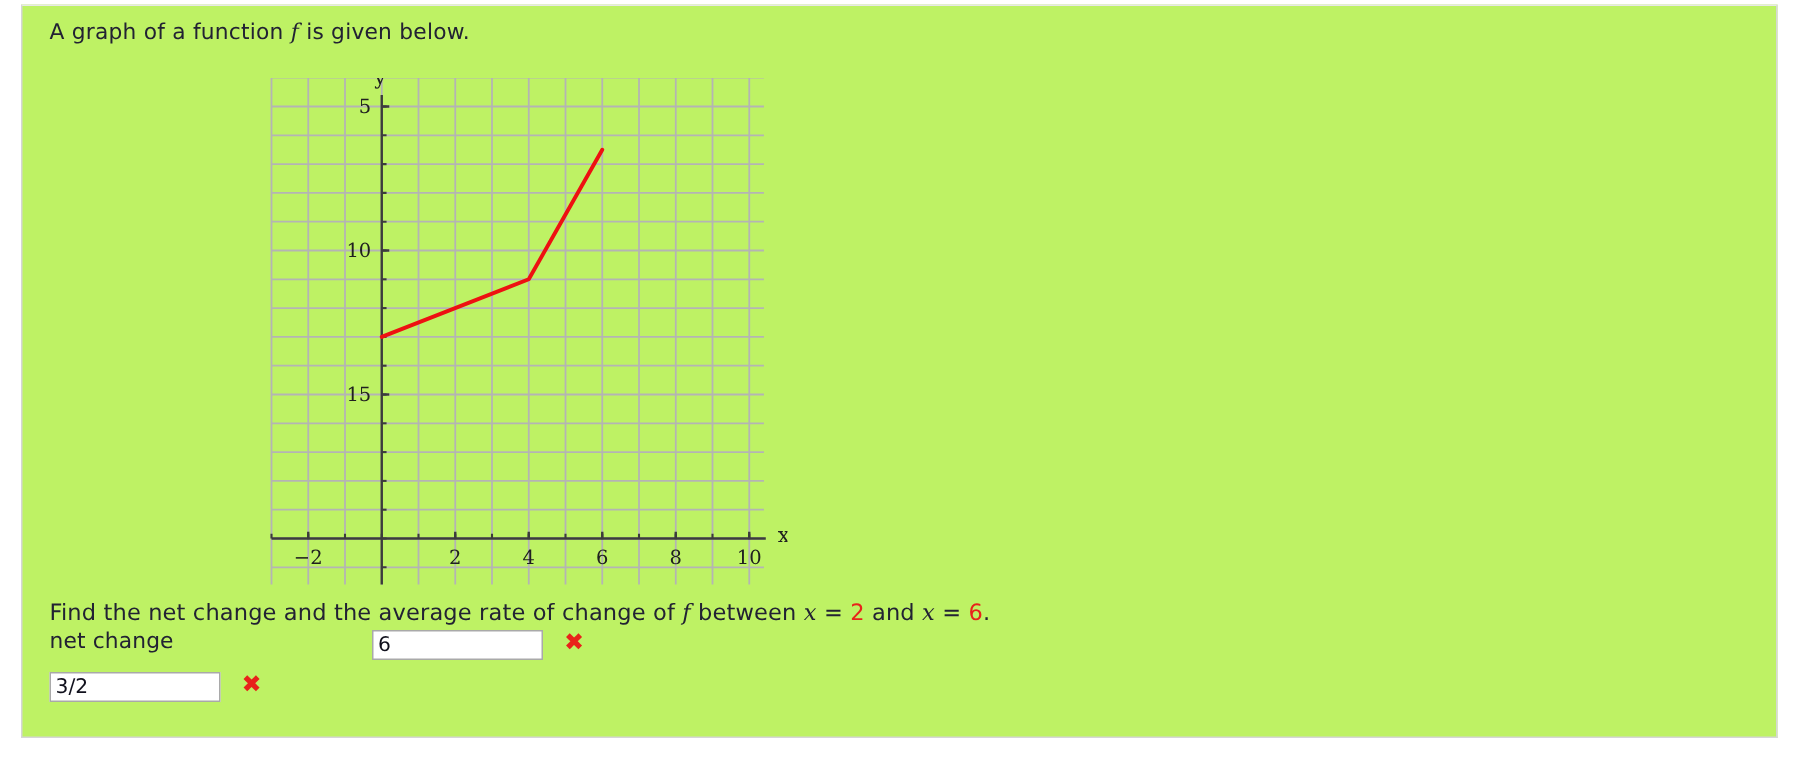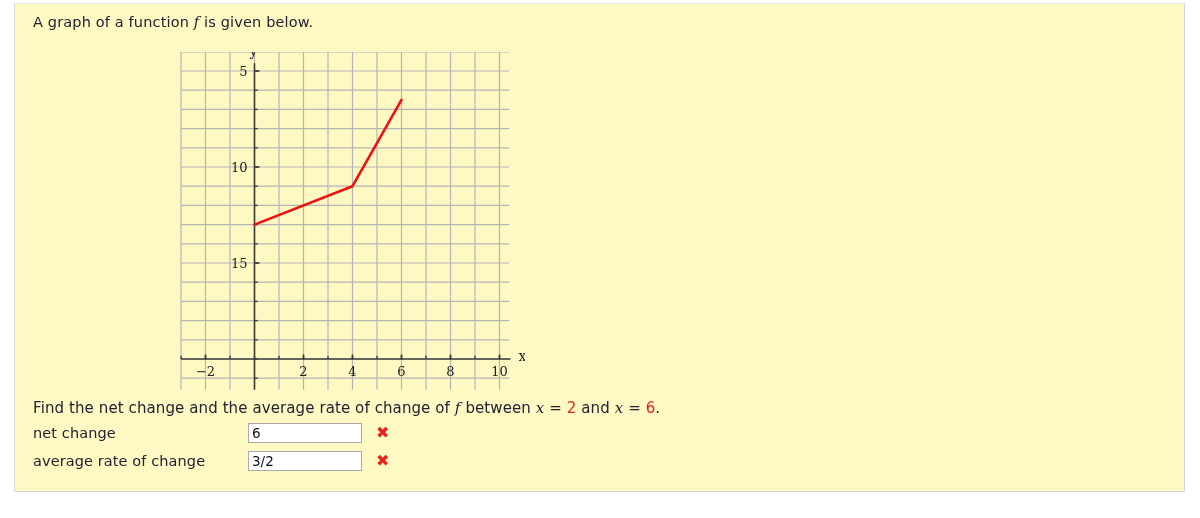--- a/index.html
+++ b/index.html
@@ -21,21 +21,21 @@
   }
   .question-card {
     position: absolute;
     left: 14px;
     top: 3px;
     width: 1171px;
     height: 489px;
     border: 1px solid #d6d6d6;
     border-top: 1px solid #e8e8e8;
     box-sizing: border-box;
-    background: #fef9c3;
+    background: #bef264;
   }
   .prompt-text {
     position: absolute;
     left: 18px;
     top: 10px;
     font-size: 14.5px;
     color: #222233;
     white-space: nowrap;
     letter-spacing: 0.15px;
   }
@@ -67,21 +67,20 @@
   }
   .accent-num { color: #e8231a; }
 
   .answer-rows {
     position: absolute;
     left: 18px;
     top: 416px;
   }
   .answer-row {
     display: flex;
-    align-items: center;
     height: 26px;
     margin-bottom: 2px;
   }
   .answer-label {
     width: 215px;
     font-size: 14.5px;
     color: #222233;
     letter-spacing: 0.1px;
     white-space: nowrap;
   }
@@ -223,21 +222,20 @@
 
     <div class="answer-rows">
 
       <div class="answer-row">
         <span class="answer-label">net change</span>
         <input class="answer-input" type="text" value="6" style="">
         <span class="wrong-mark">✖</span>
       </div>
 
       <div class="answer-row">
-        <span class="answer-label">average rate of change</span>
         <input class="answer-input" type="text" value="3/2" style="">
         <span class="wrong-mark">✖</span>
       </div>
 
     </div>
 
   </div>
 </div>
 
 </body></html>

